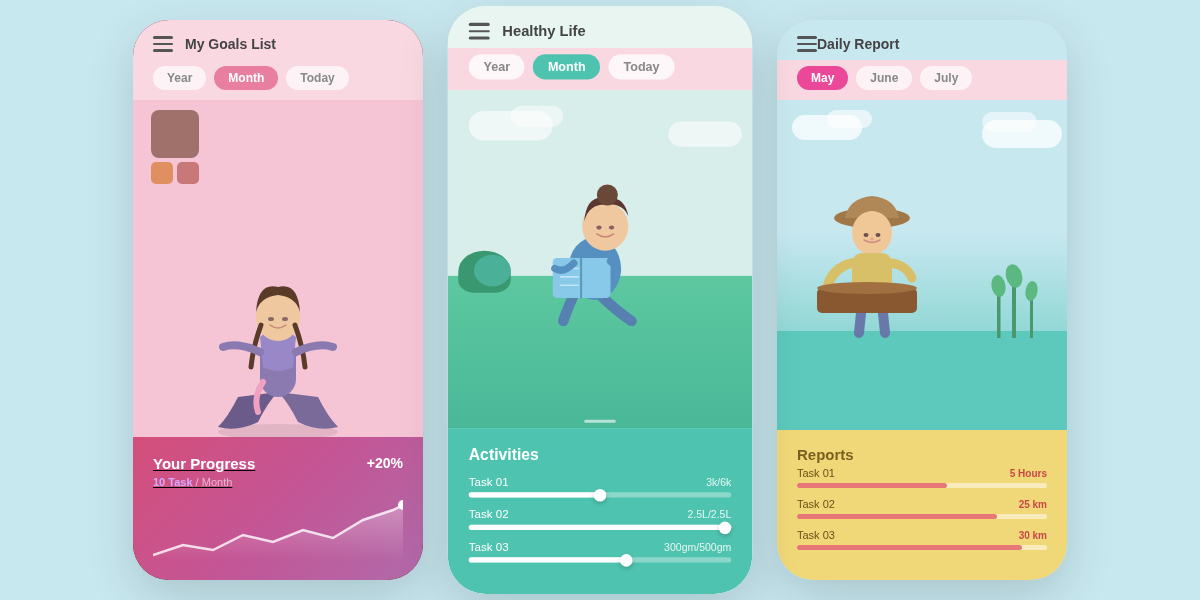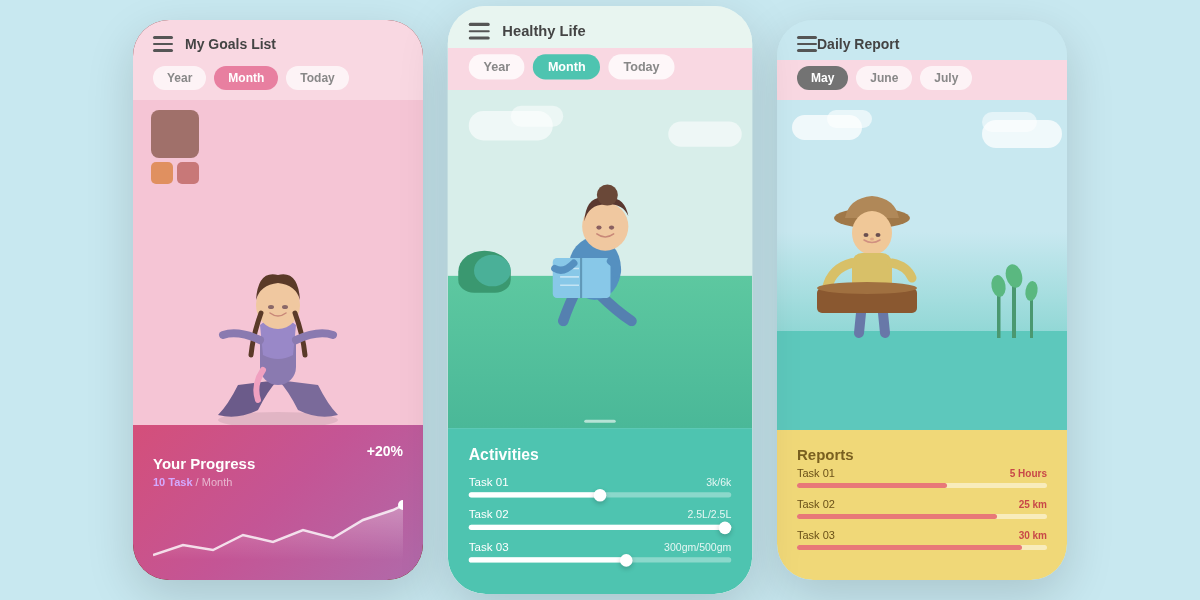--- a/index.html
+++ b/index.html
@@ -121,22 +121,23 @@
       position: absolute;
       bottom: 0;
       left: 50%;
       transform: translateX(-50%);
       width: 200px;
     }
 
     
     .phone1-bottom {
       background: linear-gradient(135deg, #d44f7a, #c45595, #b06aaa);
-      padding: 30px 20px 20px;
+      padding: 18px 20px 20px;
       border-radius: 0 0 36px 36px;
+      text-decoration: underline;
     }
     .progress-label {
       font-size: 15px;
       font-weight: 700;
       color: #fff;
       margin-bottom: 4px;
     }
     .progress-sub {
       font-size: 11px;
       color: #e8b8d0;
@@ -241,21 +242,21 @@
     .phone3 {
       background: #c8e8f0;
     }
     .phone3-header {
       background: #c8e8f0;
       padding: 16px 20px 8px;
       display: flex;
       align-items: center;
     }
     .tab-pill.active-gold {
-      background: #737373;
+      background: #ec4899;
       color: #fff;
     }
     .tab-pill.inactive-gold {
       background: rgba(255,255,255,0.7);
       color: #888;
     }
     .phone3-image-area {
       flex: 1;
       position: relative;
       overflow: hidden;

